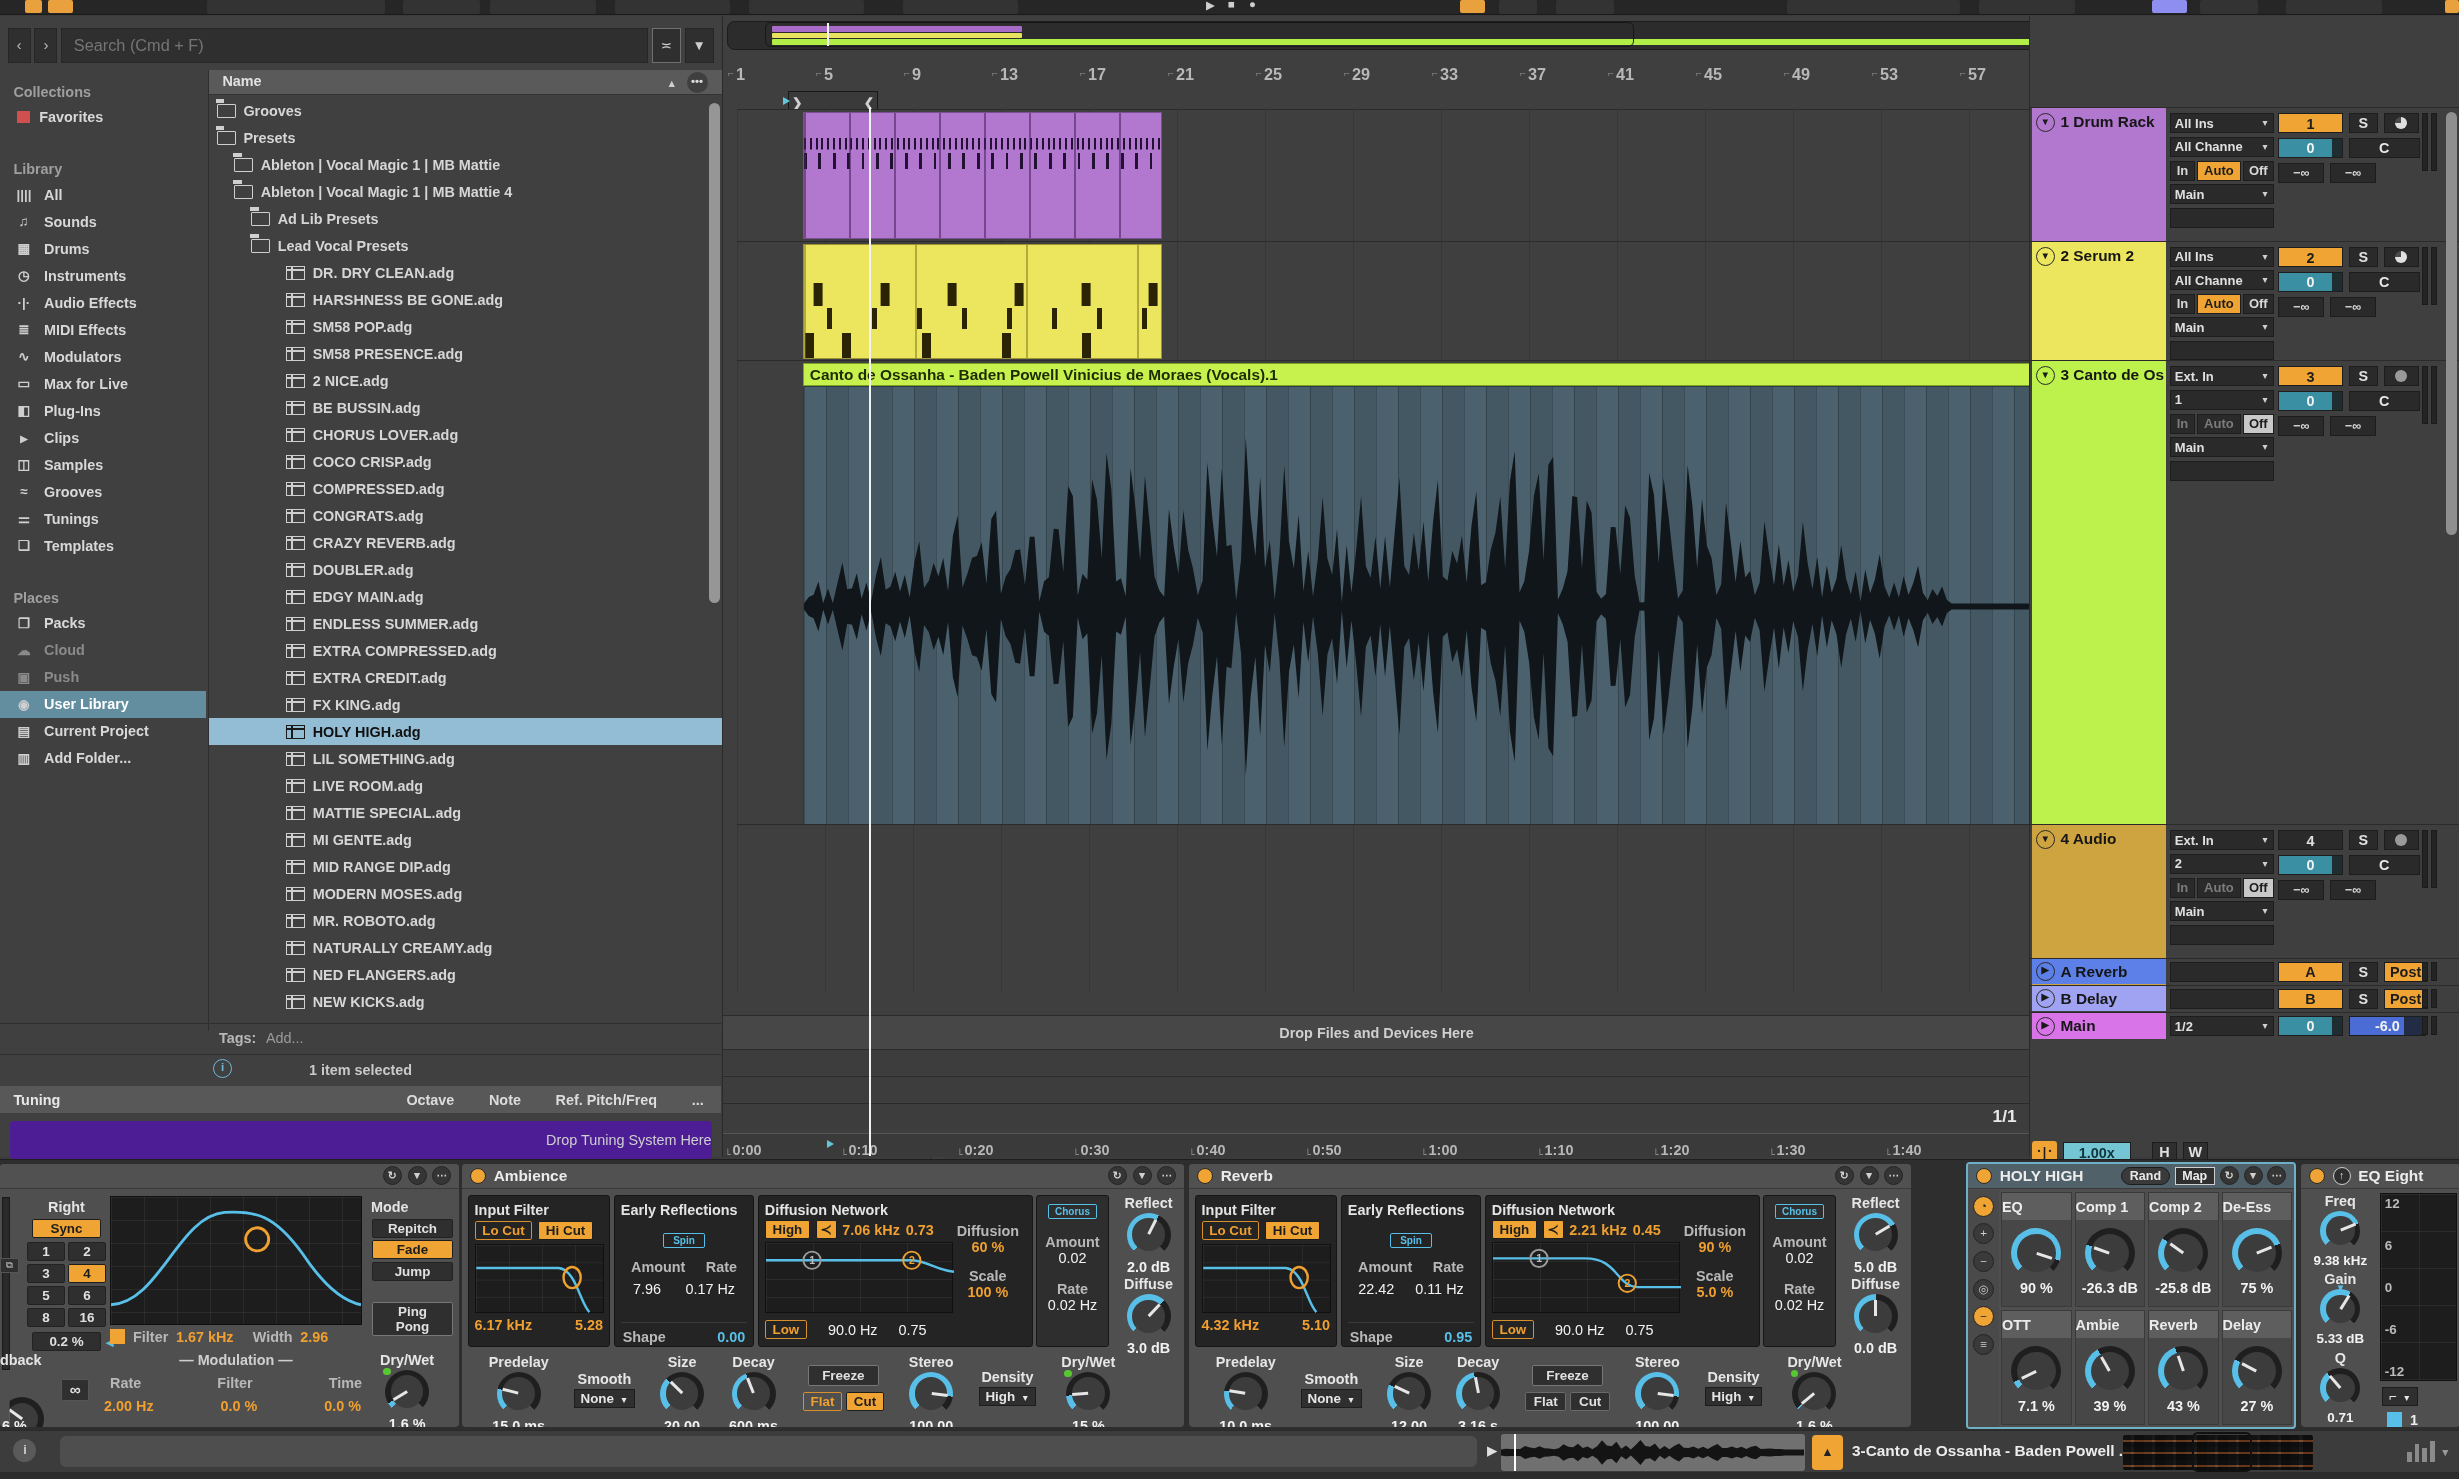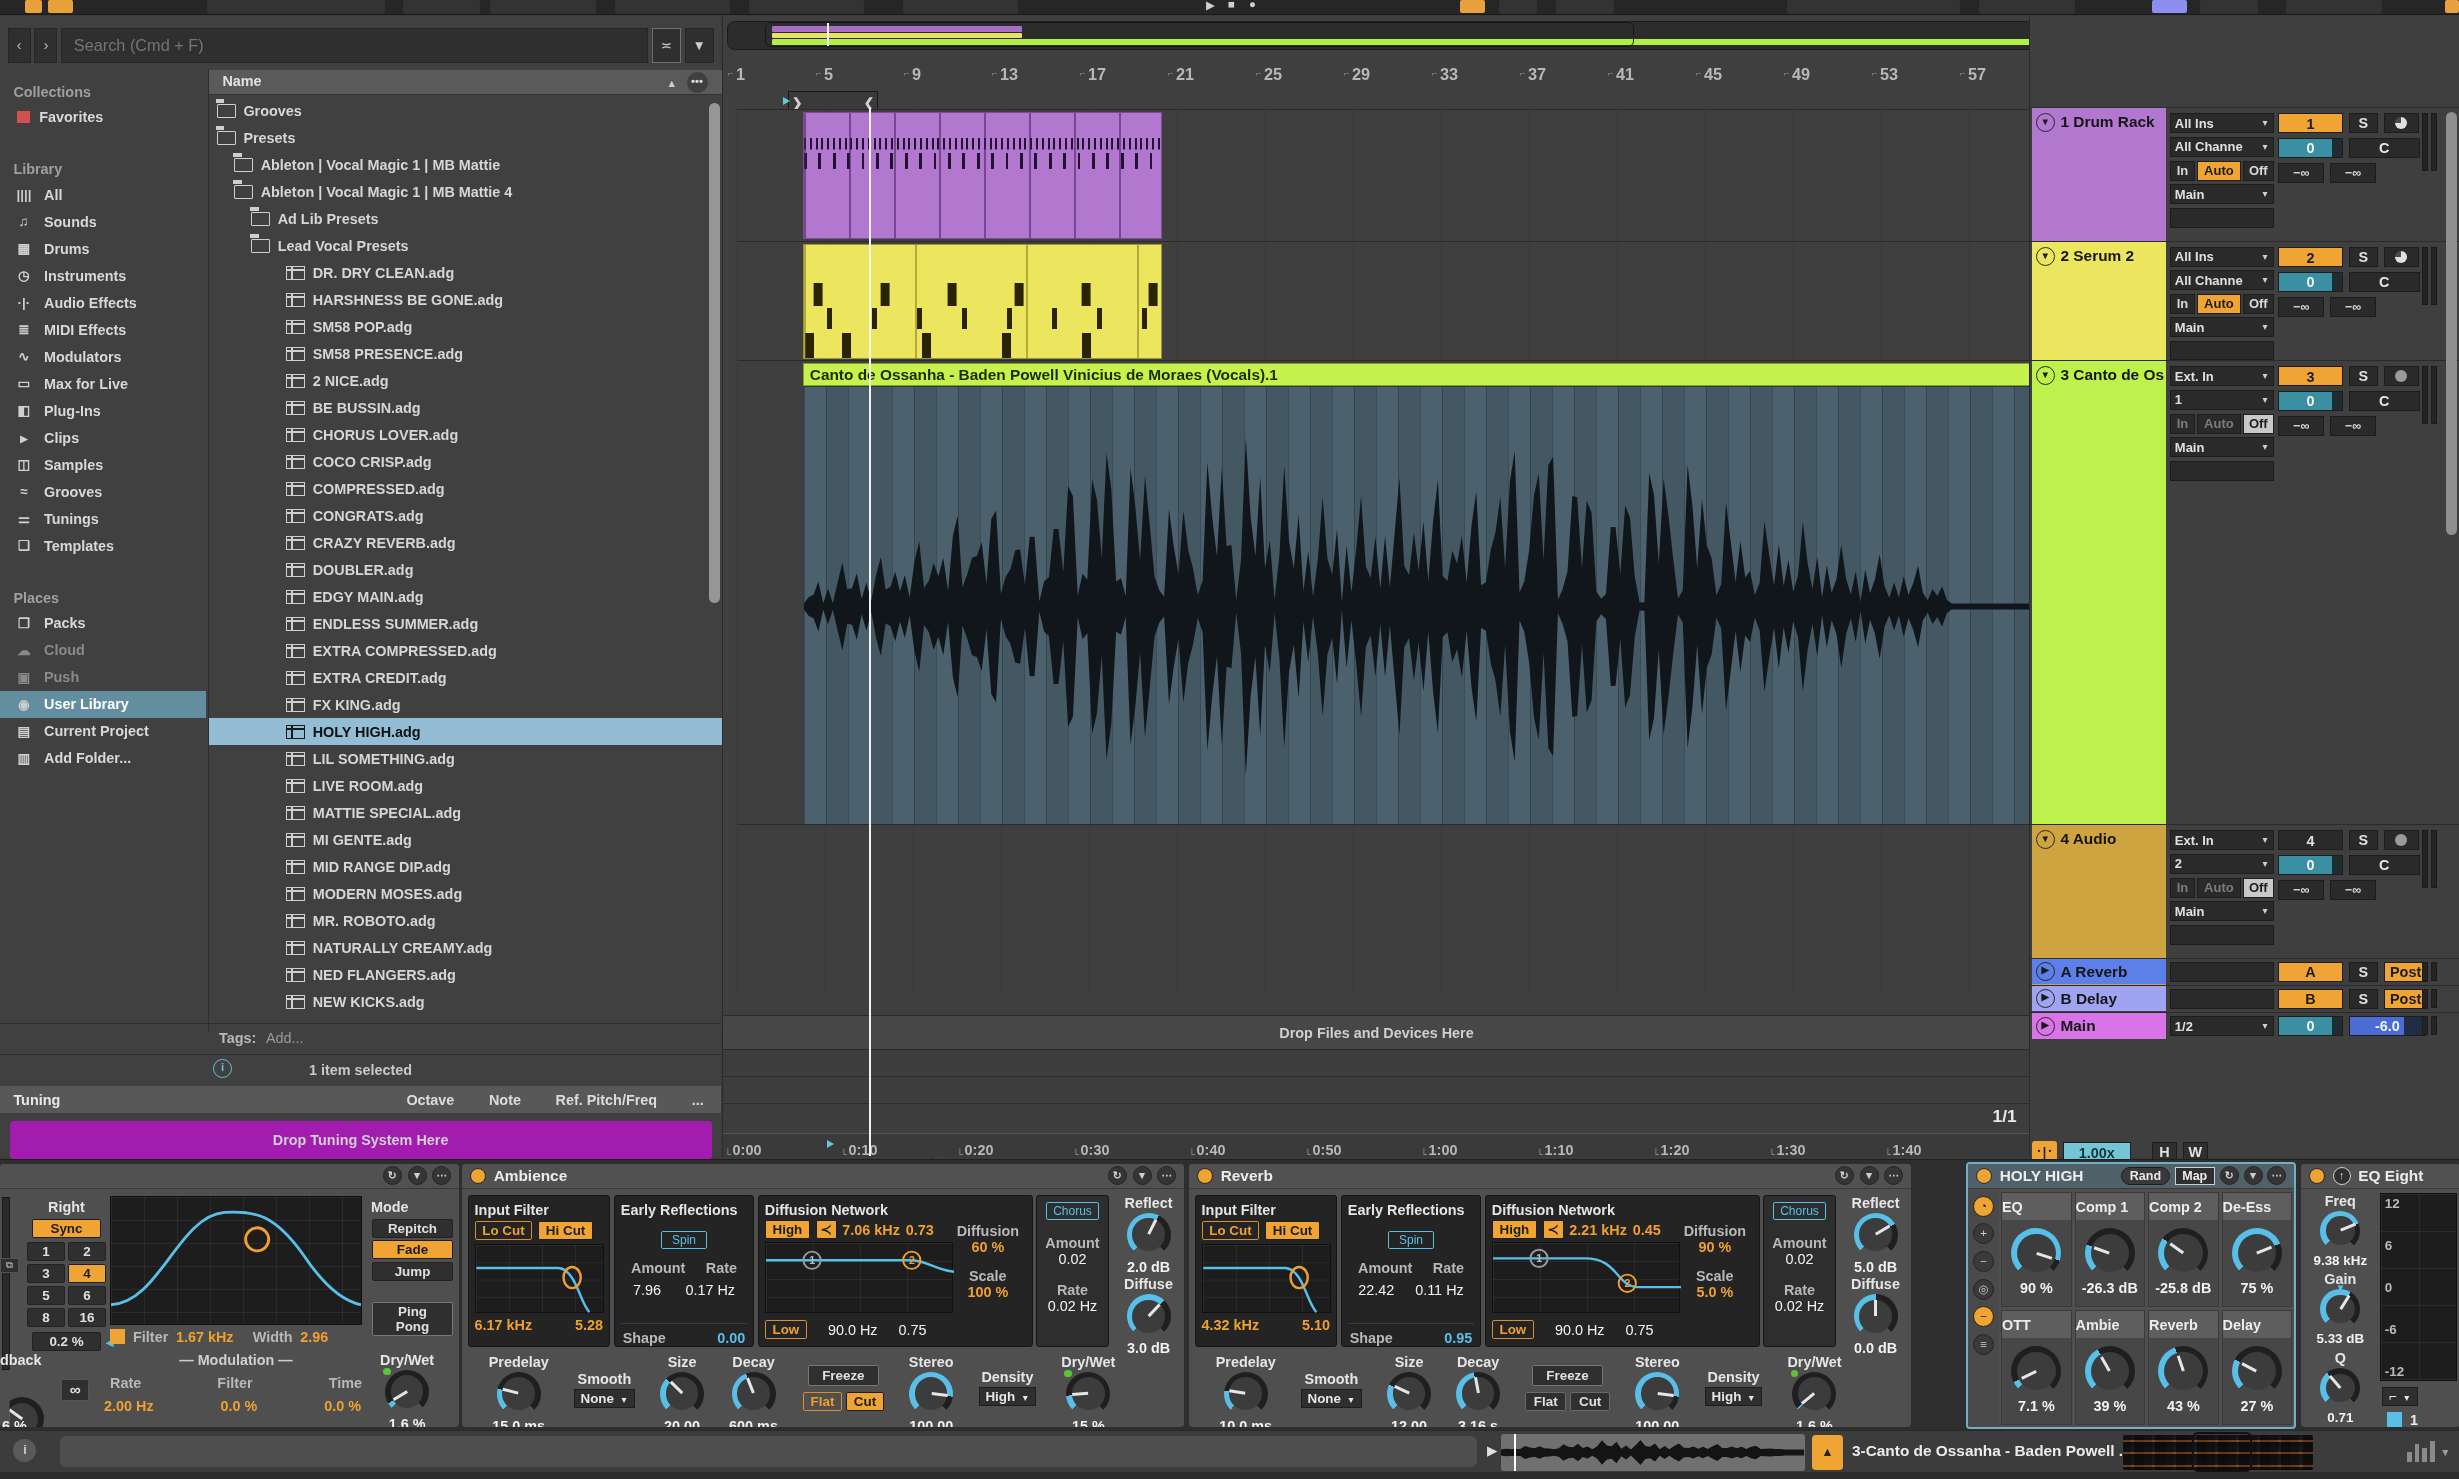--- a/index.html
+++ b/index.html
@@ -54,21 +54,21 @@
 .trow.sel .tico.ic-device::before,.trow.sel .tico.ic-device::after{background:#1a1a1a}
 .vscroll{position:absolute;border-radius:5.8px;background:#969696}
 .tagsrow{position:absolute;left:0;top:1007px;width:721px;height:29px;border-top:1px solid #2e2e2e;display:flex;align-items:center;gap:9.6px;padding-left:219px}
 .tagsrow .tlab{color:#b8b8b8;font-weight:700}
 .tagsrow .tadd{color:#9a9a9a}
 .selstat{position:absolute;left:0;top:1038px;width:721px;height:31px;border-top:1px solid #2e2e2e;color:#c9c9c9;text-align:center;line-height:31px;font-weight:600}
 .infoc{position:absolute;left:213px;top:1043px;width:19px;height:19px;border-radius:50%;border:1.9px solid #6fb8d8;color:#6fb8d8;font-size:11.5px;text-align:center;line-height:15.4px;font-weight:700}
 .tuninghead{position:absolute;left:0;top:1070px;width:721px;height:27px;background:#585858;display:flex;align-items:center;font-weight:700;color:#e8e8e8}
 .tuninghead .tt{margin-left:13.4px;margin-right:auto}
 .tuninghead .th{margin:0 17.3px;color:#dcdcdc}
-.tuningdrop{position:absolute;left:9.6px;top:1105px;width:702px;height:38px;background:#a21caf;border-radius:3.8px;color:#cfcfcf;text-align:center;line-height:38px;font-weight:700}
+.tuningdrop{position:absolute;left:9.6px;top:1105px;width:702px;height:38px;background:#4c1d95;border-radius:3.8px;color:#cfcfcf;text-align:right;line-height:38px;font-weight:400}
 
 .arr{position:absolute;left:722px;top:16.3px;width:1737px;height:1141px;background:#3f3f3f;border-left:1.9px solid #2a2a2a}
 .ovstrip{position:absolute;left:3.8px;top:4.8px;width:1729px;height:29px;background:#2c2c2c;border:1.9px solid #1c1c1c;border-radius:7.7px}
 .ovbar{position:absolute;border-radius:1px}
 .ovbox{position:absolute;left:37px;top:0;width:869px;height:25px;border:1.9px solid #171717;border-radius:5.8px}
 .ruler{position:absolute;left:0;top:37px;width:1307px;height:55px;color:#b8b8b8;font-weight:700}
 .rnums{position:absolute;left:4.8px;top:11.5px;display:flex}
 .rnums span{width:88px;flex:none;font-size:16.3px}
 .rnums span::before{content:"⌐";margin-right:1.9px;color:#7e7e7e;font-size:10.6px;vertical-align:2.9px}
 .loopbrace{position:absolute;left:65px;top:38px;width:90px;height:23px;background:#3a3a3a;border:1.9px solid #191919;color:#cfcfcf;font-size:12.5px;display:flex;justify-content:space-between;align-items:center;padding:0 2.9px}
@@ -153,21 +153,21 @@
 .devon{width:16.3px;height:16.3px;border-radius:50%;background:#efa433;border:1.9px solid #2a2a2a;flex:none}
 .devicons{margin-left:auto;display:flex;gap:5.8px}
 .devicons i{width:19px;height:19px;border-radius:50%;background:#353535;border:1px solid #252525;color:#cfcfcf;font-style:normal;font-size:10.6px;text-align:center;line-height:17.3px}
 .sect{position:absolute;background:#242424;border:1px solid #161616;border-radius:2.9px;color:#d8d8d8}
 .slab{font-weight:700;color:#e4e4e4;font-size:14.4px}
 .oval{color:#f0a030;font-weight:700}
 .bval{color:#58c0e8;font-weight:700}
 .gv{color:#b8b8b8;font-weight:700}
 .obtn{display:inline-block;background:#efa433;color:#1d1d1d;font-weight:700;border:1px solid #1d1d1d;border-radius:1.9px;padding:1px 6.7px;font-size:13.4px}
 .obtn.line{background:transparent;color:#f0a030;border:1.9px solid #d98f2b}
-.tealbtn{display:inline-block;background:transparent;color:#e8e8e8;font-weight:400;border:1.9px solid #58c0e8;border-radius:1.9px;padding:1px 9.6px;font-size:12px}
+.tealbtn{display:inline-block;background:transparent;color:#e8e8e8;font-weight:700;border:1.9px solid #58c0e8;border-radius:1.9px;padding:1px 9.6px;font-size:10px}
 .gbtn{display:inline-block;background:#2f2f2f;color:#e0e0e0;font-weight:700;border:1px solid #6a6a6a;border-radius:1.9px;padding:1px 7.7px;font-size:13.4px}
 .knob{position:relative;width:44px;height:44px;border-radius:50%;background:conic-gradient(from 225deg,#58c0e8 0deg calc(var(--f)*270deg),#1f1f1f calc(var(--f)*270deg) 270deg,transparent 270deg)}
 .knob::after{content:"";position:absolute;inset:5.8px;border-radius:50%;background:#3c3c3c}
 .knob::before{content:"";position:absolute;left:calc(50% - 1.4px);bottom:50%;width:2.9px;height:16.3px;background:#e6e6e6;transform-origin:bottom;transform:rotate(calc(225deg + var(--f)*270deg));z-index:2}
 .kcol{display:flex;flex-direction:column;align-items:center;gap:1.9px;font-weight:700;color:#e6e6e6;font-size:14.4px}
 .kval{font-size:14.4px;color:#f2f2f2}
 .greendot{position:absolute;width:7.7px;height:7.7px;border-radius:50%;background:#58c832}
 .drow{position:absolute;left:7.7px;right:7.7px;top:190px;height:67px;display:flex;align-items:flex-start;gap:25px}
 .graph{position:absolute;background:#1d1d1d;border:1px solid #101010;background-image:linear-gradient(rgba(255,255,255,.06) 1px,transparent 1px),linear-gradient(90deg,rgba(255,255,255,.06) 1px,transparent 1px);background-size:33px 23px}
 .ddown{display:inline-block;background:#2f2f2f;border:1px solid #1d1d1d;color:#e6e6e6;font-weight:700;padding:1px 5.8px;font-size:13.4px}

